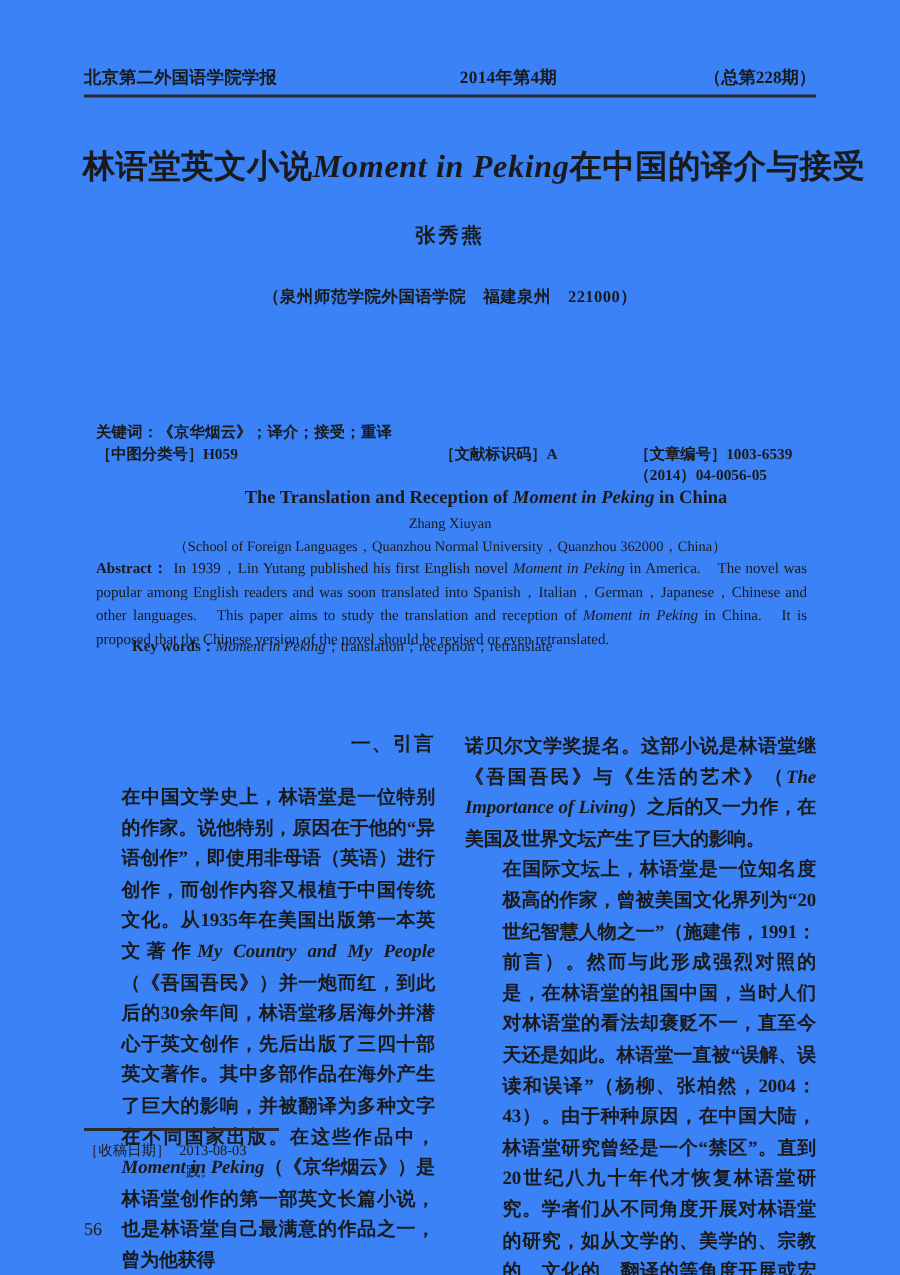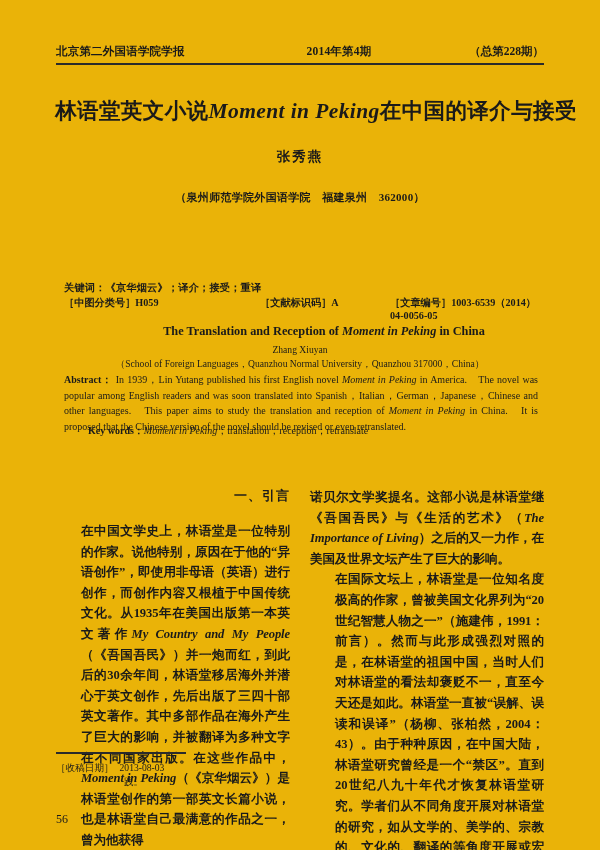--- a/index.html
+++ b/index.html
@@ -12,21 +12,21 @@
     height: 850px;
     position: relative;
     font-family: "Liberation Serif", "DejaVu Serif", serif;
     color: #1a1a1a;
     overflow: hidden;
   }
   .page {
     position: absolute;
     left: 0; top: 0;
     width: 600px; height: 850px;
-    background: #eab308;
+    background: #3b82f6;
   }
 
   
   .runhead {
     position: absolute;
     left: 56px; top: 44px;
     width: 488px;
     display: flex;
     justify-content: space-between;
     align-items: baseline;
@@ -105,21 +105,21 @@
 
   .clsrow {
     position: absolute;
     left: 64px; top: 296px;
     width: 474px;
     font-size: 10.2px;
     font-weight: 600;
     display: flex;
   }
   .clsrow .c1 { width: 196px; }
-  .clsrow .c2 { width: 130px; }
+  .clsrow .c2 { width: 130px; margin-left: 33px; }
   .clsrow .c3 { flex: 1; }
   .clsrow b { font-weight: 800; }
 
   
   .title-en {
     position: absolute;
     left: 0; top: 324px;
     width: 600px;
     text-align: center;
     font-size: 12.3px;
@@ -229,38 +229,38 @@
     <span class="left">北京第二外国语学院学报</span>
     <span class="mid">2014年第4期</span>
     <span class="right">（总第228期）</span>
   </div>
   <div class="runhead-rule"></div>
 
   <div class="title">
     <span>林语堂英文小说</span><span class="lat">Moment in Peking</span><span>在中国的译介与接受</span>
   </div>
   <div class="author-cn">张秀燕</div>
-  <div class="affil-cn">（泉州师范学院外国语学院　福建泉州　362000）</div>
+  <div class="affil-cn">（泉州师范学院外国语学院　福建泉州　221000）</div>
 
 
   <div class="kw-cn">
     <b>关键词：</b><span>《京华烟云》；译介；接受；重译</span>
   </div>
 
   <div class="clsrow">
     <span class="c1"><b>［中图分类号］</b><span>H059</span></span>
     <span class="c2"><b>［文献标识码］</b><span>A</span></span>
     <span class="c3"><b>［文章编号］</b><span>1003-6539（2014）04-0056-05</span></span>
   </div>
 
   <div class="title-en">
     <span>The Translation and Reception of </span><i>Moment in Peking</i><span> in China</span>
   </div>
   <div class="author-en">Zhang Xiuyan</div>
-  <div class="affil-en">（School of Foreign Languages，Quanzhou Normal University，Quanzhou 317000，China）</div>
+  <div class="affil-en">（School of Foreign Languages，Quanzhou Normal University，Quanzhou 362000，China）</div>
 
   <div class="abs-en">
     <span class="lead">Abstract：</span><span> In 1939，Lin Yutang published his first English novel </span><i>Moment in Peking</i><span> in America.　The novel was popular among English readers and was soon translated into Spanish，Italian，German，Japanese，Chinese and other languages.　This paper aims to study the translation and reception of </span><i>Moment in Peking</i><span> in China.　It is proposed that the Chinese version of the novel should be revised or even retranslated.</span>
   </div>
 
   <div class="kw-en">
     <span class="lead">Key words：</span><i>Moment in Peking</i><span>；translation；reception；retranslate</span>
   </div>
 
   <div class="cols">

